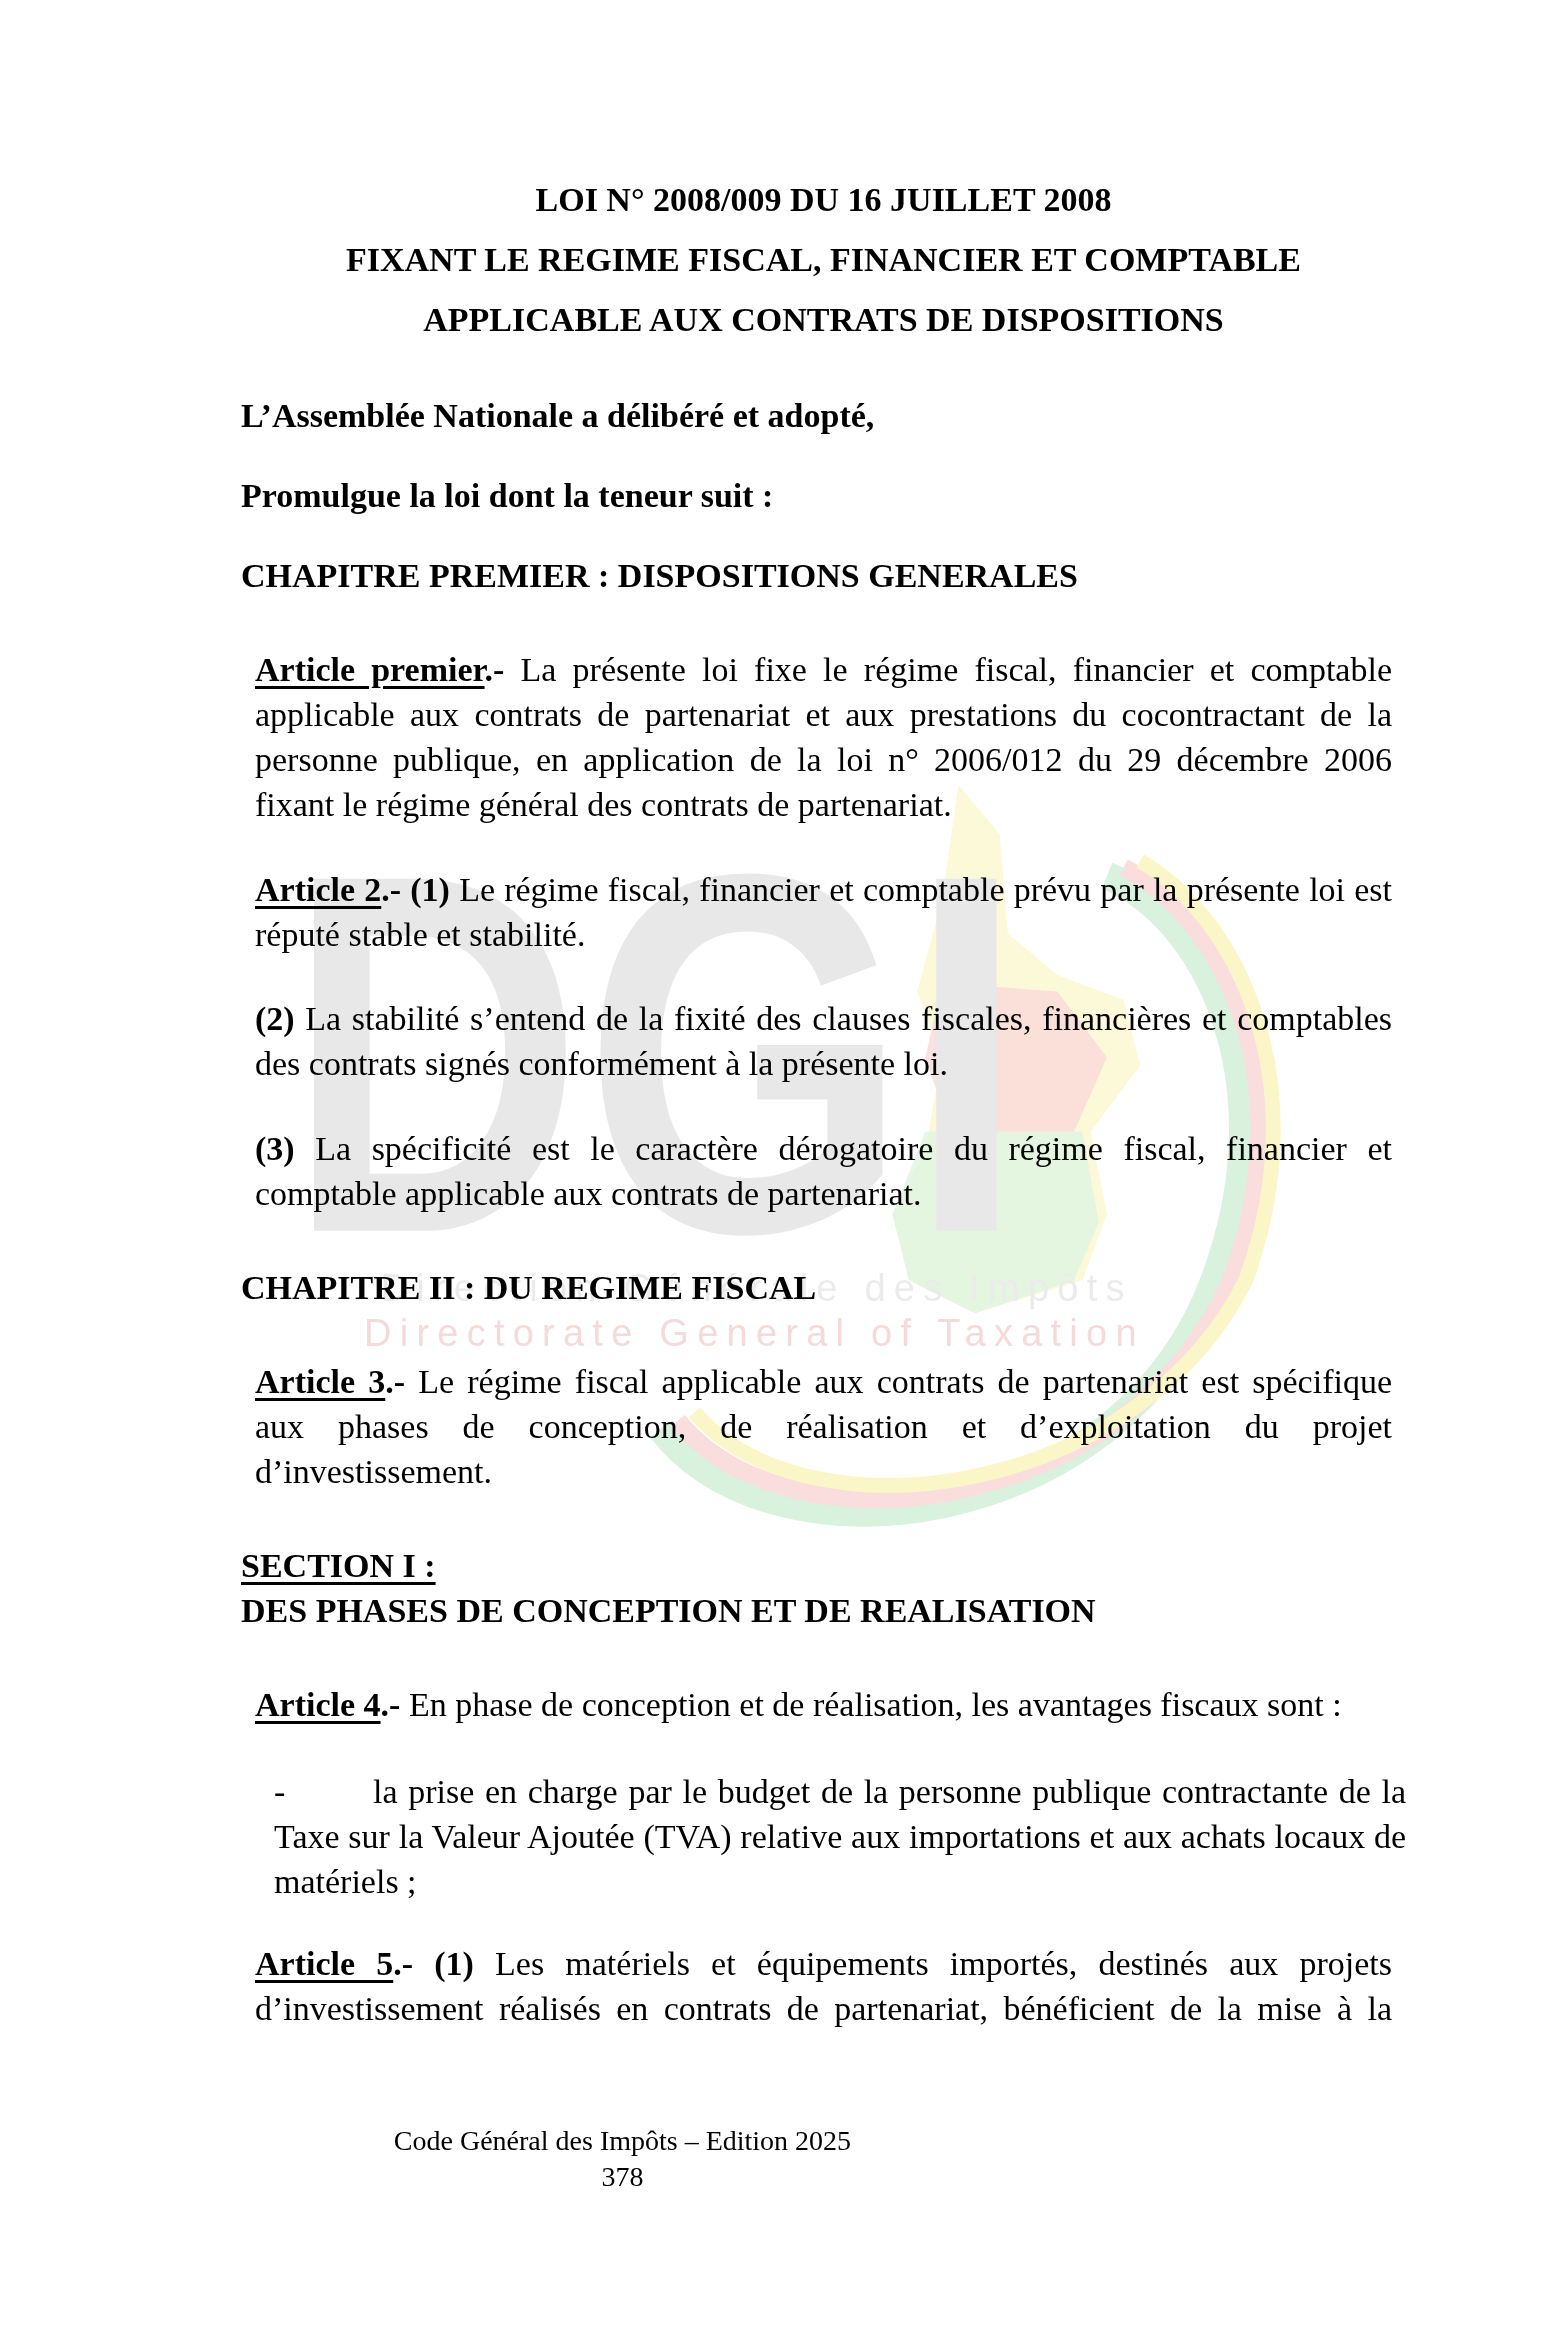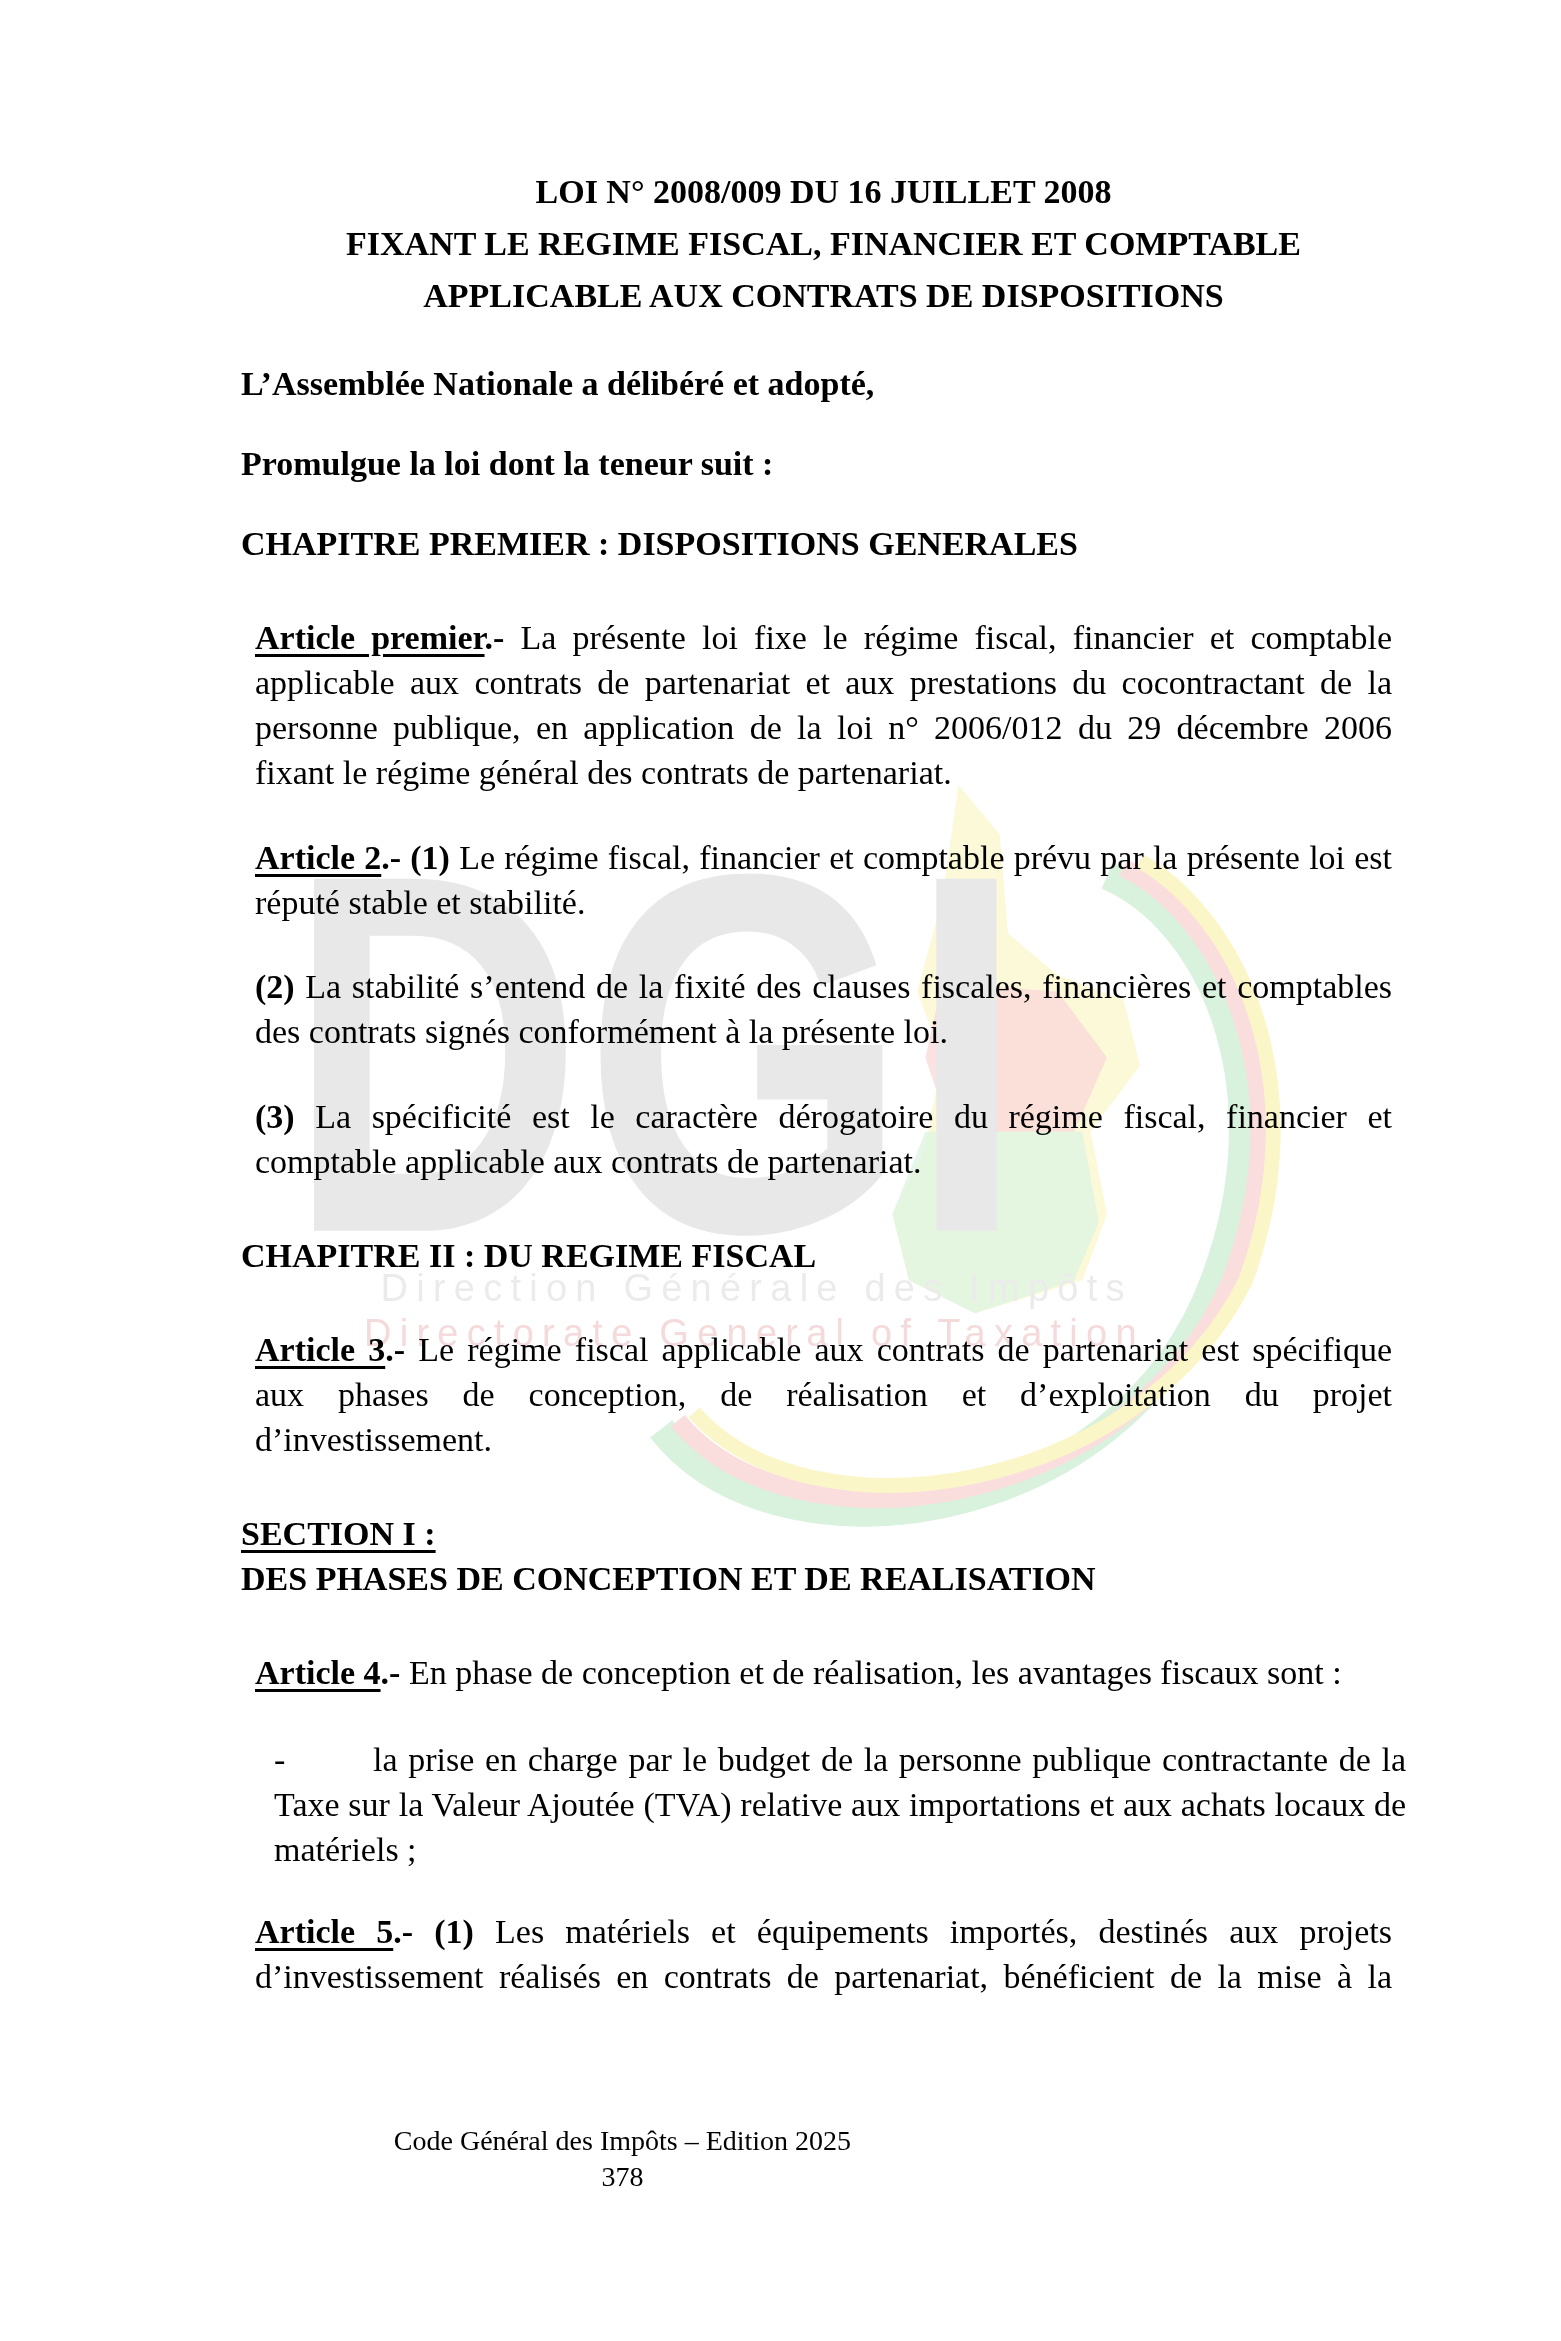--- a/index.html
+++ b/index.html
@@ -2,21 +2,21 @@
 <html style="font-size:13.2px"><head>
   <meta charset="utf-8">
   <style>
     html, body { margin: 0; padding: 0; background: #ffffff; }
     body { width: 1561px; height: 2342px; position: relative; overflow: hidden;
            font-family: "Liberation Serif", "DejaVu Serif", serif; color: #000; }
     .page { position: absolute; left: 0; top: 0; width: 1561px; height: 2342px; }
     .watermark { position: absolute; left: 314px; top: 785px; width: 1099px; height: 743px;
                  pointer-events: none; opacity: 0.55; }
     .content { position: absolute; left: 241px; top: 162px; width: 1165px; font-size: 34px; line-height: 45px; }
-    .title { text-align: center; font-weight: bold; font-size: 34px; line-height: 44px; margin: 8px; }
+    .title { text-align: center; font-weight: bold; font-size: 34px; line-height: 44px; margin: 16px; }
     .center-bold { text-align: left; font-weight: bold; margin: 0; }
     .gap-l { height: 35px; }
     .gap-m { height: 28px; }
     .gap-s { height: 11.6px; }
     .para { text-align: justify; margin: 14px; }
     .para.last-left { text-align-last: left; }
     .art { font-weight: bold; }
     .art u { text-decoration: underline; text-decoration-thickness: 3.3px; text-underline-offset: 5px; }
     .num { font-weight: bold; }
     .section-title u { text-decoration-thickness: 3.3px; text-underline-offset: 5px; }

